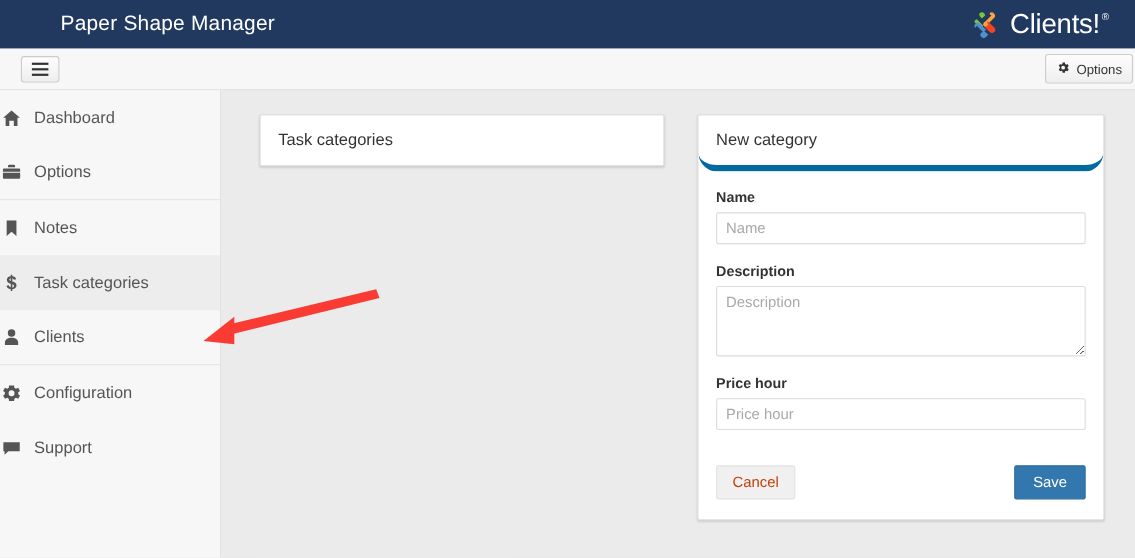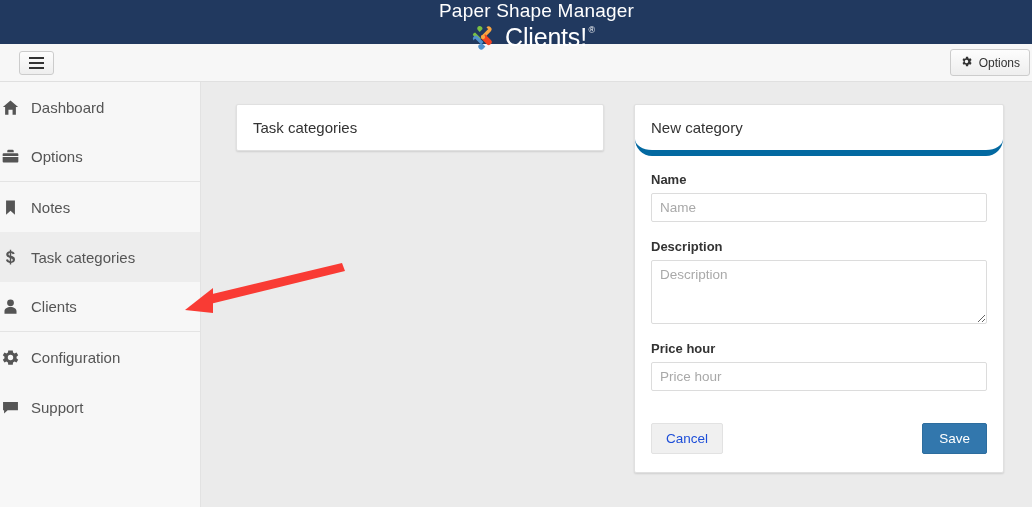--- a/index.html
+++ b/index.html
@@ -16,21 +16,20 @@
 
   
   .topbar {
     height: 44px;
     background: #21395f;
     display: flex;
     align-items: center;
     justify-content: space-between;
     padding: 0 14px 0 55px;
     position: relative;
-    flex-direction: column;
   }
   .app-title {
     color: #ffffff;
     font-size: 19px;
     letter-spacing: .2px;
     white-space: nowrap;
   }
   .brand {
     display: flex;
     align-items: center;
@@ -179,21 +178,21 @@
 
   .actions {
     display: flex;
     align-items: center;
     justify-content: space-between;
   }
   .btn-default {
     background: #f0f0f0;
     border: 1px solid #e2e2e2;
     border-radius: 2px;
-    color: #1d4ed8;
+    color: #c2410c;
     font-size: 13.5px;
     font-family: "Liberation Sans", sans-serif;
     padding: 7px 14px;
     cursor: pointer;
   }
   .btn-primary {
     background: #3277ad;
     border: 1px solid #2d6d9e;
     border-radius: 2px;
     color: #ffffff;

